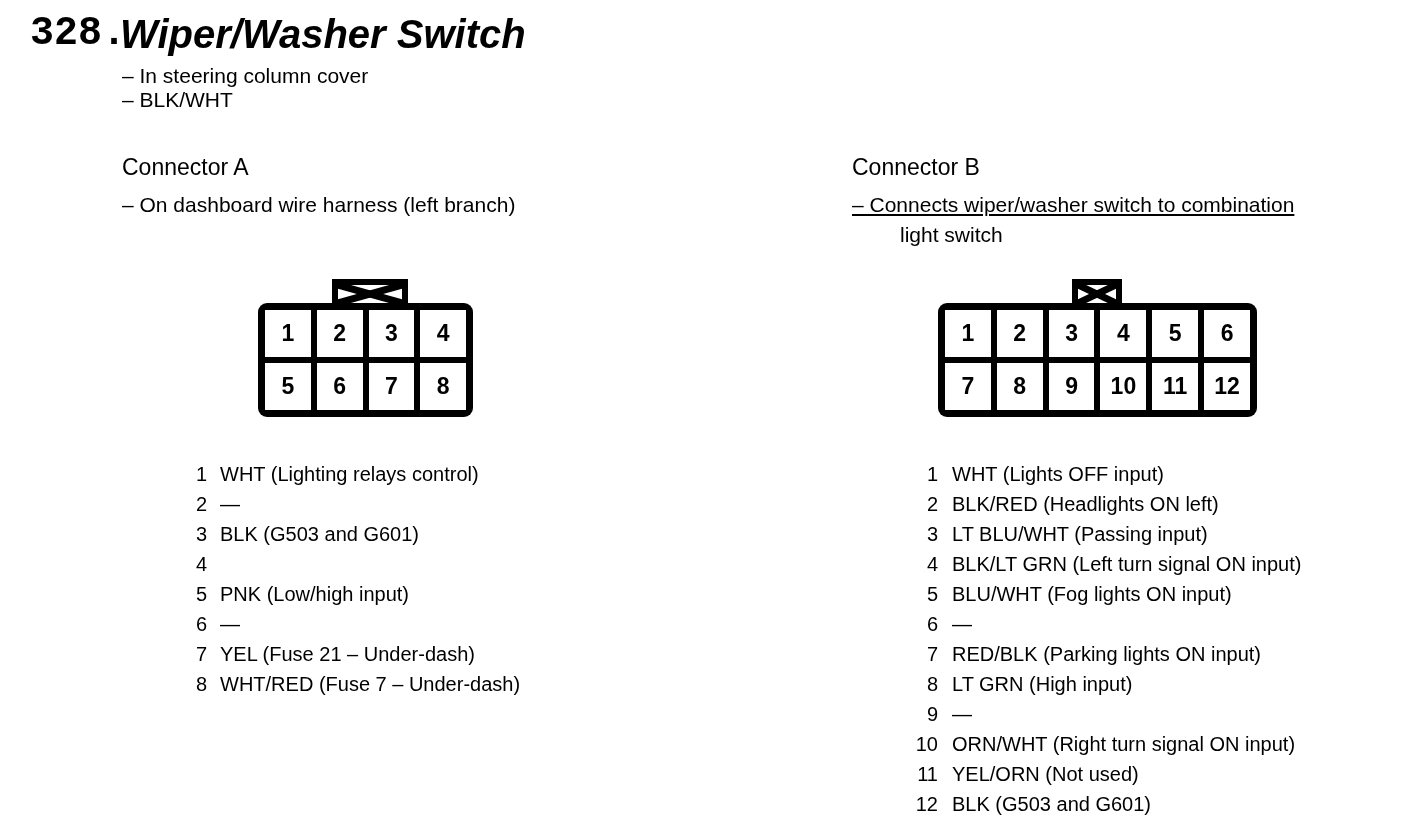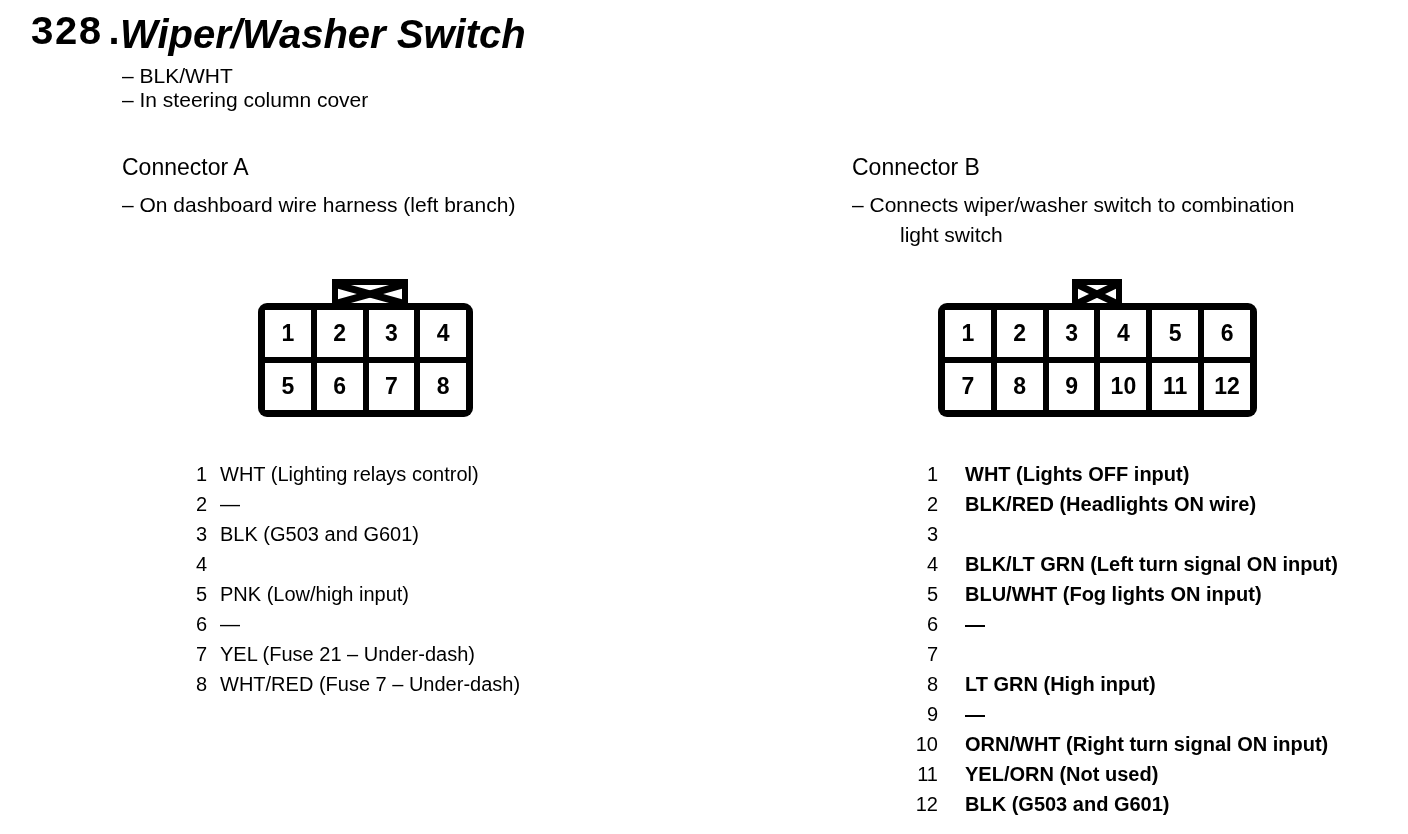--- a/index.html
+++ b/index.html
@@ -18,21 +18,21 @@
   
   .header-notes { left: 122px; top: 64px; font-size: 21px; line-height: 24px; }
 
   
   .conn-heading { font-size: 23px; font-weight: normal; line-height: 26px; }
   .conn-note    { font-size: 21px; line-height: 26px; white-space: nowrap; }
 
   .heading-a { left: 122px; top: 154px; }
   .note-a    { left: 122px; top: 192px; }
   .heading-b { left: 852px; top: 154px; }
-  .note-b1   { left: 852px; top: 192px; }
+  .note-b1   { left: 852px; top: 192px; text-decoration: underline; }
   .note-b2   { left: 900px; top: 222px; }
 
   
   .conn-body {
     position: absolute;
     background: #000;
     display: grid;
     gap: 6px;
     padding: 7px;
     box-sizing: border-box;
@@ -59,31 +59,31 @@
   .conn-tab line { stroke: #000; stroke-width: 7; }
 
   
   .pin-list { position: absolute; }
   .pin-list-a { left: 180px; top: 459px; }
   .pin-list-b { left: 908px; top: 459px; }
   .pin-row { display: flex; height: 30px; align-items: center; font-size: 20px; }
   .pin-num { width: 27px; text-align: right; flex: none; }
   .pin-list-b .pin-num { width: 30px; }
   .pin-label { margin-left: 13px; white-space: nowrap; }
-  .pin-list-b .pin-label { margin-left: 27px; font-weight: bold; }
+  .pin-list-b .pin-label { margin-left: 14px; }
 </style>
 </head>
 <body>
 
 <div class="abs section-number">328.</div>
 <div class="abs page-title">Wiper/Washer Switch</div>
 
 <div class="abs header-notes">
+  <div>– In steering column cover</div>
   <div>– BLK/WHT</div>
-  <div>– In steering column cover</div>
 </div>
 
 <div class="abs conn-heading heading-a">Connector A</div>
 <div class="abs conn-note note-a">– On dashboard wire harness (left branch)</div>
 
 <div class="conn-body body-a">
   <div class="cell">1</div>
   <div class="cell">2</div>
   <div class="cell">3</div>
   <div class="cell">4</div>
@@ -158,39 +158,41 @@
   </svg>
 </div>
 
 <div class="pin-list pin-list-b">
   <div class="pin-row">
       <span class="pin-num">1</span>
       <span class="pin-label">WHT (Lights OFF input)</span>
     </div>
   <div class="pin-row">
       <span class="pin-num">2</span>
-      <span class="pin-label">BLK/RED (Headlights ON wire)</span>
+      <span class="pin-label">BLK/RED (Headlights ON left)</span>
     </div>
   <div class="pin-row">
       <span class="pin-num">3</span>
+      <span class="pin-label">LT BLU/WHT (Passing input)</span>
     </div>
   <div class="pin-row">
       <span class="pin-num">4</span>
       <span class="pin-label">BLK/LT GRN (Left turn signal ON input)</span>
     </div>
   <div class="pin-row">
       <span class="pin-num">5</span>
       <span class="pin-label">BLU/WHT (Fog lights ON input)</span>
     </div>
   <div class="pin-row">
       <span class="pin-num">6</span>
       <span class="pin-label">—</span>
     </div>
   <div class="pin-row">
       <span class="pin-num">7</span>
+      <span class="pin-label">RED/BLK (Parking lights ON input)</span>
     </div>
   <div class="pin-row">
       <span class="pin-num">8</span>
       <span class="pin-label">LT GRN (High input)</span>
     </div>
   <div class="pin-row">
       <span class="pin-num">9</span>
       <span class="pin-label">—</span>
     </div>
   <div class="pin-row">

